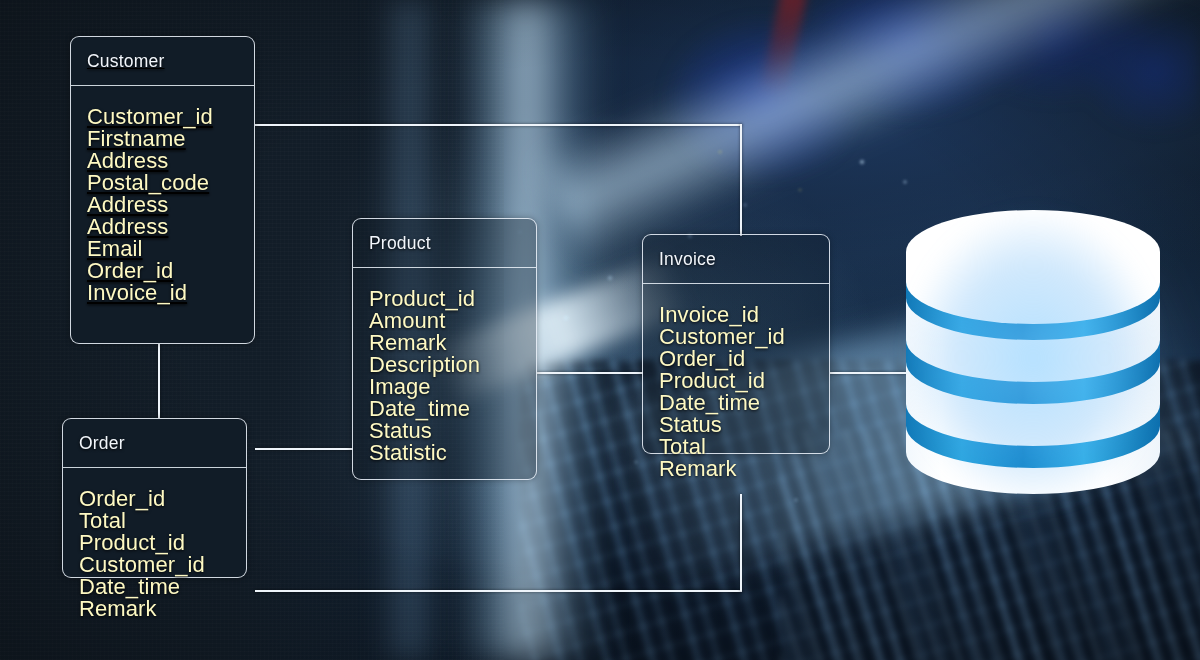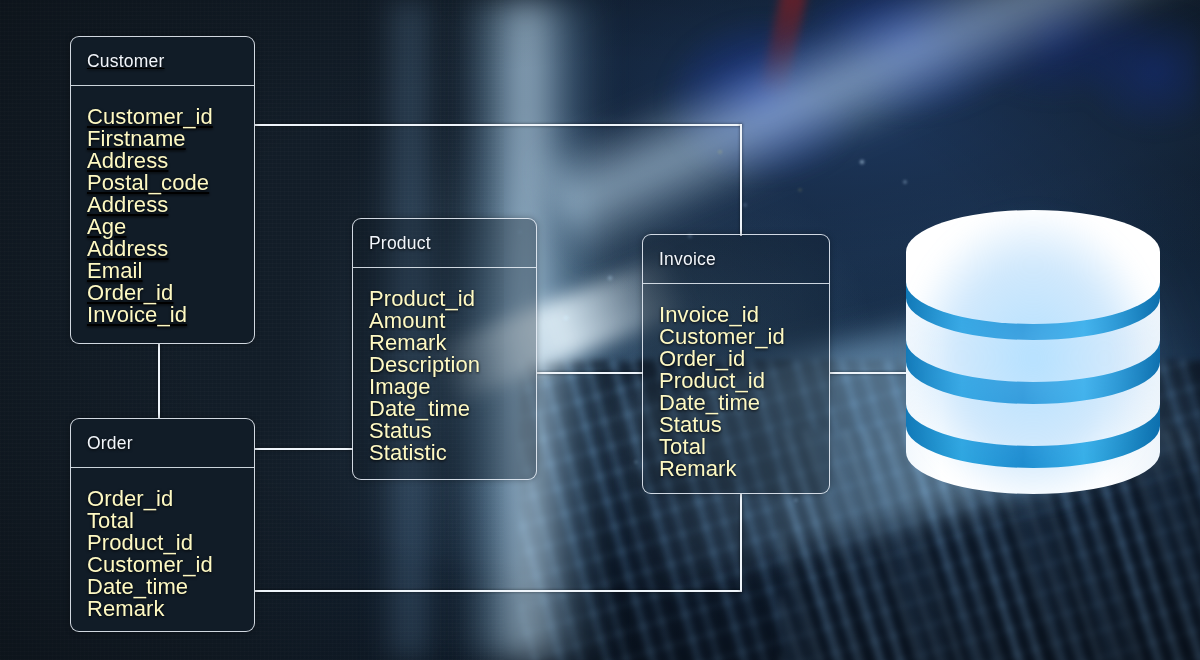--- a/index.html
+++ b/index.html
@@ -204,54 +204,53 @@
 
   <div id="table-layer">
       <div class="er-table opaque" style="left: 70px; top: 36px; width: 185px; height: 308px; text-decoration: underline;">
         <div class="er-title">Customer</div>
         <ul class="er-fields">
           <li>Customer_id</li>
           <li>Firstname</li>
           <li>Address</li>
           <li>Postal_code</li>
           <li>Address</li>
-          <li>Age</li>
           <li>Address</li>
           <li>Email</li>
           <li>Order_id</li>
           <li>Invoice_id</li>
         </ul>
       </div>
       <div class="er-table" style="left: 352px; top: 218px; width: 185px; height: 262px;">
         <div class="er-title">Product</div>
         <ul class="er-fields">
           <li>Product_id</li>
           <li>Amount</li>
           <li>Remark</li>
           <li>Description</li>
           <li>Image</li>
           <li>Date_time</li>
           <li>Status</li>
           <li>Statistic</li>
         </ul>
       </div>
-      <div class="er-table" style="left: 642px; top: 234px; width: 188px; height: 260px;">
+      <div class="er-table" style="left: 642px; top: 234px; width: 188px; height: 220px;">
         <div class="er-title">Invoice</div>
         <ul class="er-fields">
           <li>Invoice_id</li>
           <li>Customer_id</li>
           <li>Order_id</li>
           <li>Product_id</li>
           <li>Date_time</li>
           <li>Status</li>
           <li>Total</li>
           <li>Remark</li>
         </ul>
       </div>
-      <div class="er-table opaque" style="left: 70px; top: 418px; width: 185px; height: 214px;">
+      <div class="er-table opaque" style="left: 62px; top: 418px; width: 185px; height: 160px;">
         <div class="er-title">Order</div>
         <ul class="er-fields">
           <li>Order_id</li>
           <li>Total</li>
           <li>Product_id</li>
           <li>Customer_id</li>
           <li>Date_time</li>
           <li>Remark</li>
         </ul>
       </div>

